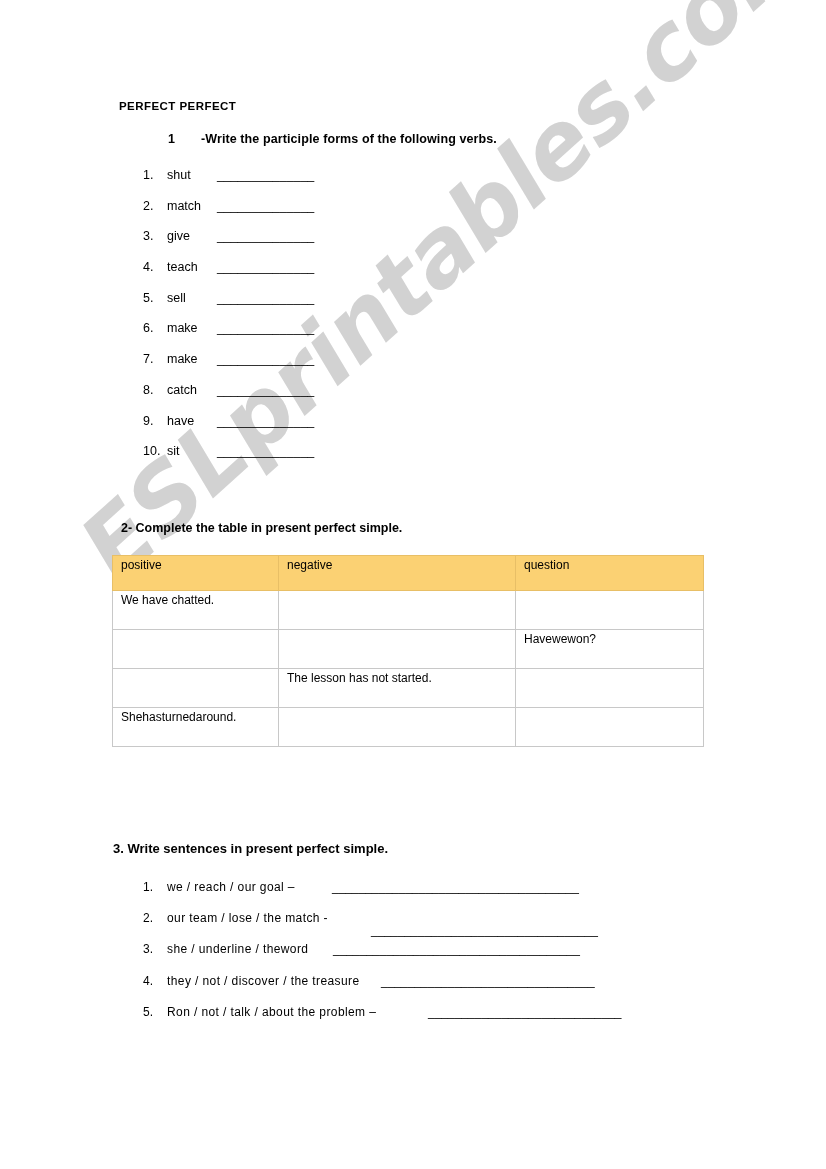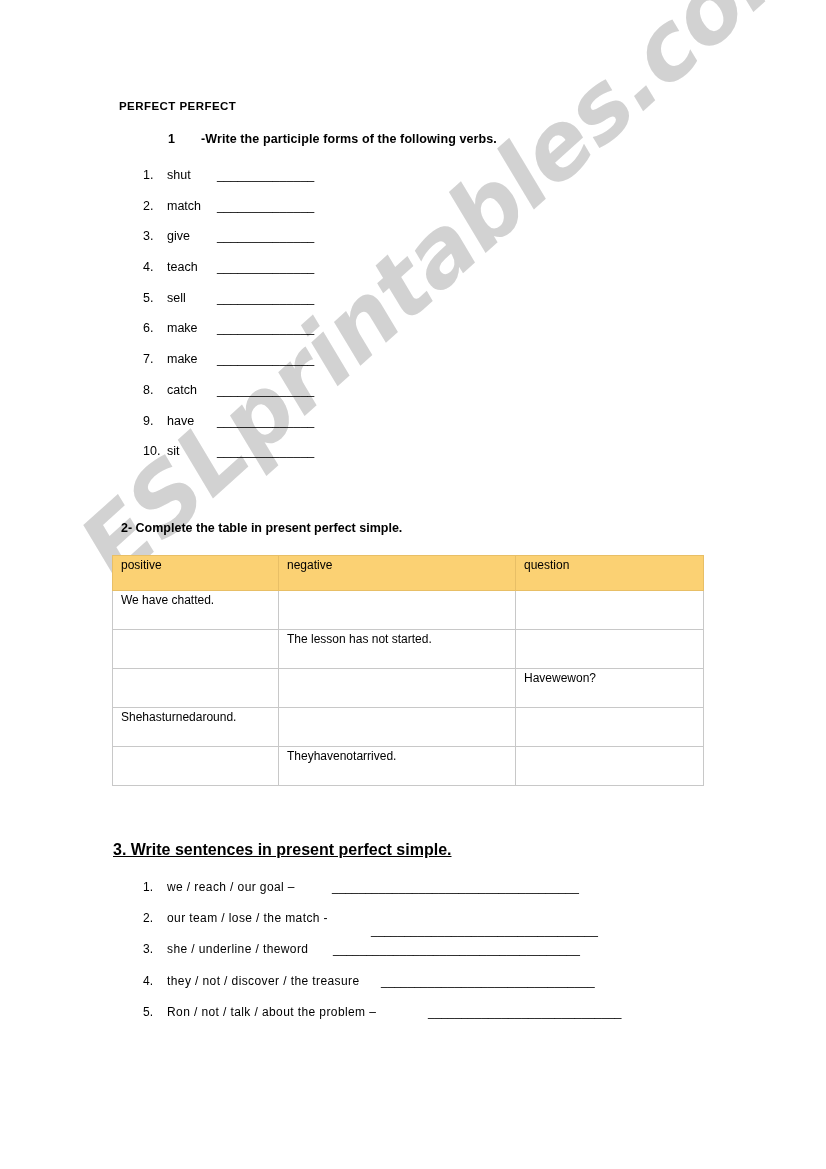--- a/index.html
+++ b/index.html
@@ -150,24 +150,23 @@
   }
   #pp-table tbody td {
     height: 36px;
   }
 
   
   .s3-heading {
     position: absolute;
     left: 113px;
     top: 841px;
-    font-size: 16px;
-    font-weight: bold;
-    white-space: nowrap;
-    text-decoration: underline;
+    font-size: 13px;
+    font-weight: bold;
+    white-space: nowrap;
   }
 
   
   #sentence-list {
     position: absolute;
     left: 143px;
     top: 880px;
     width: 580px;
   }
   .sent-row {
@@ -285,36 +284,31 @@
         </tr>
       </thead>
       <tbody id="pp-table-body">
           <tr>
             <td>We have chatted.</td>
             <td></td>
             <td></td>
           </tr>
           <tr>
             <td></td>
-            <td>The lesson has not started.</td>
-            <td></td>
-          </tr>
-          <tr>
-            <td></td>
             <td></td>
             <td>Havewewon?</td>
           </tr>
           <tr>
-            <td>Shehasturnedaround.</td>
-            <td></td>
+            <td></td>
+            <td>The lesson has not started.</td>
             <td></td>
           </tr>
           <tr>
-            <td></td>
-            <td>Theyhavenotarrived.</td>
+            <td>Shehasturnedaround.</td>
+            <td></td>
             <td></td>
           </tr>
         </tbody>
     </table>
 
     <div class="s3-heading">3. Write sentences in present perfect simple.</div>
 
     <div id="sentence-list">
         <div class="sent-row b1">
           <span class="s-num">1.</span>

